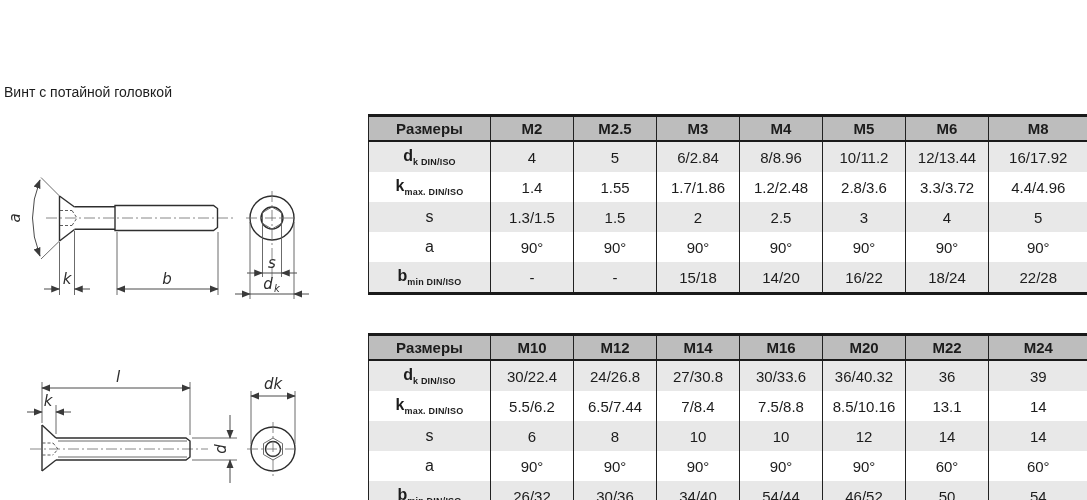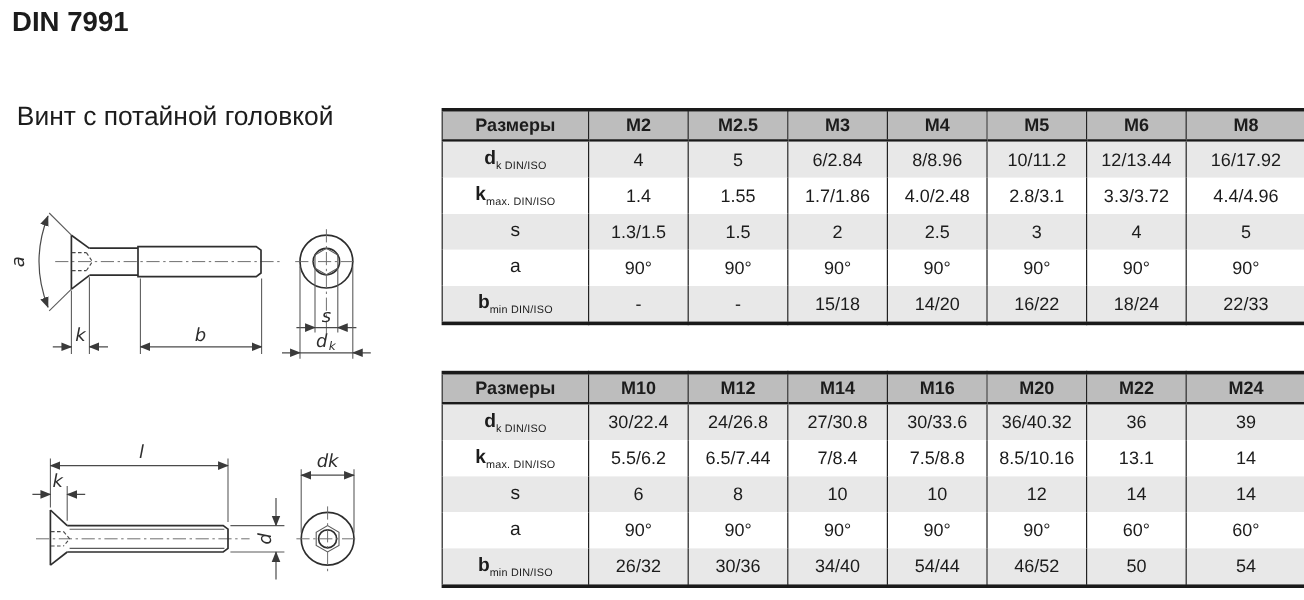--- a/index.html
+++ b/index.html
@@ -2,66 +2,66 @@
 <html><head>
 <meta charset="utf-8">
 <style>
   html,body{margin:0;padding:0;}
   body{
     width:1087px;height:500px;overflow:hidden;background:#fff;
     font-family:"Liberation Sans",sans-serif;color:#1c1c1c;position:relative;
   }
   .title-block{position:absolute;left:10px;top:4px;}
   .title-line{font-size:23px;font-weight:bold;line-height:29px;letter-spacing:0px;}
-  .subtitle{position:absolute;left:14px;top:84px;font-size:22px;font-weight:normal;}
+  .subtitle{position:absolute;left:4px;top:84px;font-size:14px;font-weight:normal;}
 
   .drawing{position:absolute;left:0;}
   #drawing-top{top:158px;}
   #drawing-bottom{top:352px;}
 
   table.spec{
     position:absolute;left:368px;border-collapse:collapse;table-layout:fixed;
     width:719px;
     border-top:3px solid var(--table-border);
     border-bottom:3px solid var(--table-border);
+    margin-top:24px;
   }
   #table-small{top:90px;}
   #table-large{top:309px;}
   table.spec col.c-label{width:122px;}
   table.spec col.c-val{width:83px;}
   table.spec col.c-last{width:99px;}
   table.spec th, table.spec td{
     border-left:1.5px solid #222;
     text-align:center;vertical-align:middle;
     padding:0 2px;font-size:15px;overflow:hidden;white-space:nowrap;
   }
   table.spec thead th{
     background:var(--header-bg);font-weight:bold;height:23px;
     border-bottom:2.5px solid var(--table-border);
   }
   table.spec tbody td{height:30px;background:#fff;}
   table.spec tbody tr:nth-child(odd) td{background:var(--row-alt-bg);}
   td.rowlabel .lmain{font-size:16px;}
   td.rowlabel .lmain.bold{font-weight:bold;}
-  td.rowlabel sub{font-size:9px;font-weight:normal;letter-spacing:0.2px;}
+  td.rowlabel sub{font-size:9px;font-weight:bold;letter-spacing:0.2px;}
 
   
   .obj{stroke:#2e2e2e;stroke-width:1.4;fill:none;}
   .thin{stroke:#5a5a5a;stroke-width:0.9;fill:none;}
   .dim{stroke:#4a4a4a;stroke-width:1;fill:none;}
   .cl{stroke:#6a6a6a;stroke-width:0.8;fill:none;stroke-dasharray:11 3 2 3;}
   .hid{stroke:#4a4a4a;stroke-width:0.9;fill:none;stroke-dasharray:3 2;}
   .dlabel{font-family:"DejaVu Sans",sans-serif;font-style:italic;font-size:15px;fill:#2e2e2e;}
   .dlabel-sub{font-family:"DejaVu Sans",sans-serif;font-style:italic;font-size:10px;fill:#2e2e2e;}
 </style>
 </head>
 <body style="--header-bg: #bdbdbd; --row-alt-bg: #e8e8e8; --table-border: #1a1a1a;">
 
 <div class="title-block">
-  <div class="title-line">DIN 7991</div>
 </div>
 <div class="subtitle">Винт с потайной головкой</div>
 
 <svg id="drawing-top" class="drawing" width="340" height="150" viewBox="0 0 340 150">
   <defs>
     <marker id="arr" viewBox="0 0 10 10" refX="9.2" refY="5" markerWidth="9" markerHeight="9" orient="auto-start-reverse">
       <path d="M0,1 L10,5 L0,9 z" fill="#3a3a3a"></path>
     </marker>
   </defs>
 
@@ -227,22 +227,22 @@
         <td>8/8.96</td>
         <td>10/11.2</td>
         <td>12/13.44</td>
         <td>16/17.92</td>
       </tr>
       <tr>
         <td class="rowlabel"><span class="lmain bold">k</span><sub>max. DIN/ISO</sub></td>
         <td>1.4</td>
         <td>1.55</td>
         <td>1.7/1.86</td>
-        <td>4.0/2.48</td>
-        <td>2.8/3.1</td>
+        <td>1.2/2.48</td>
+        <td>2.8/3.6</td>
         <td>3.3/3.72</td>
         <td>4.4/4.96</td>
       </tr>
       <tr>
         <td class="rowlabel"><span class="lmain">s</span></td>
         <td>1.3/1.5</td>
         <td>1.5</td>
         <td>2</td>
         <td>2.5</td>
         <td>3</td>
@@ -260,21 +260,21 @@
         <td>90°</td>
       </tr>
       <tr>
         <td class="rowlabel"><span class="lmain bold">b</span><sub>min DIN/ISO</sub></td>
         <td>-</td>
         <td>-</td>
         <td>15/18</td>
         <td>14/20</td>
         <td>16/22</td>
         <td>18/24</td>
-        <td>22/33</td>
+        <td>22/28</td>
       </tr>
     </tbody>
 </table>
 
 <table class="spec" id="table-large">
   <colgroup>
     <col class="c-label">
       <col class="c-val">
       <col class="c-val">
       <col class="c-val">

